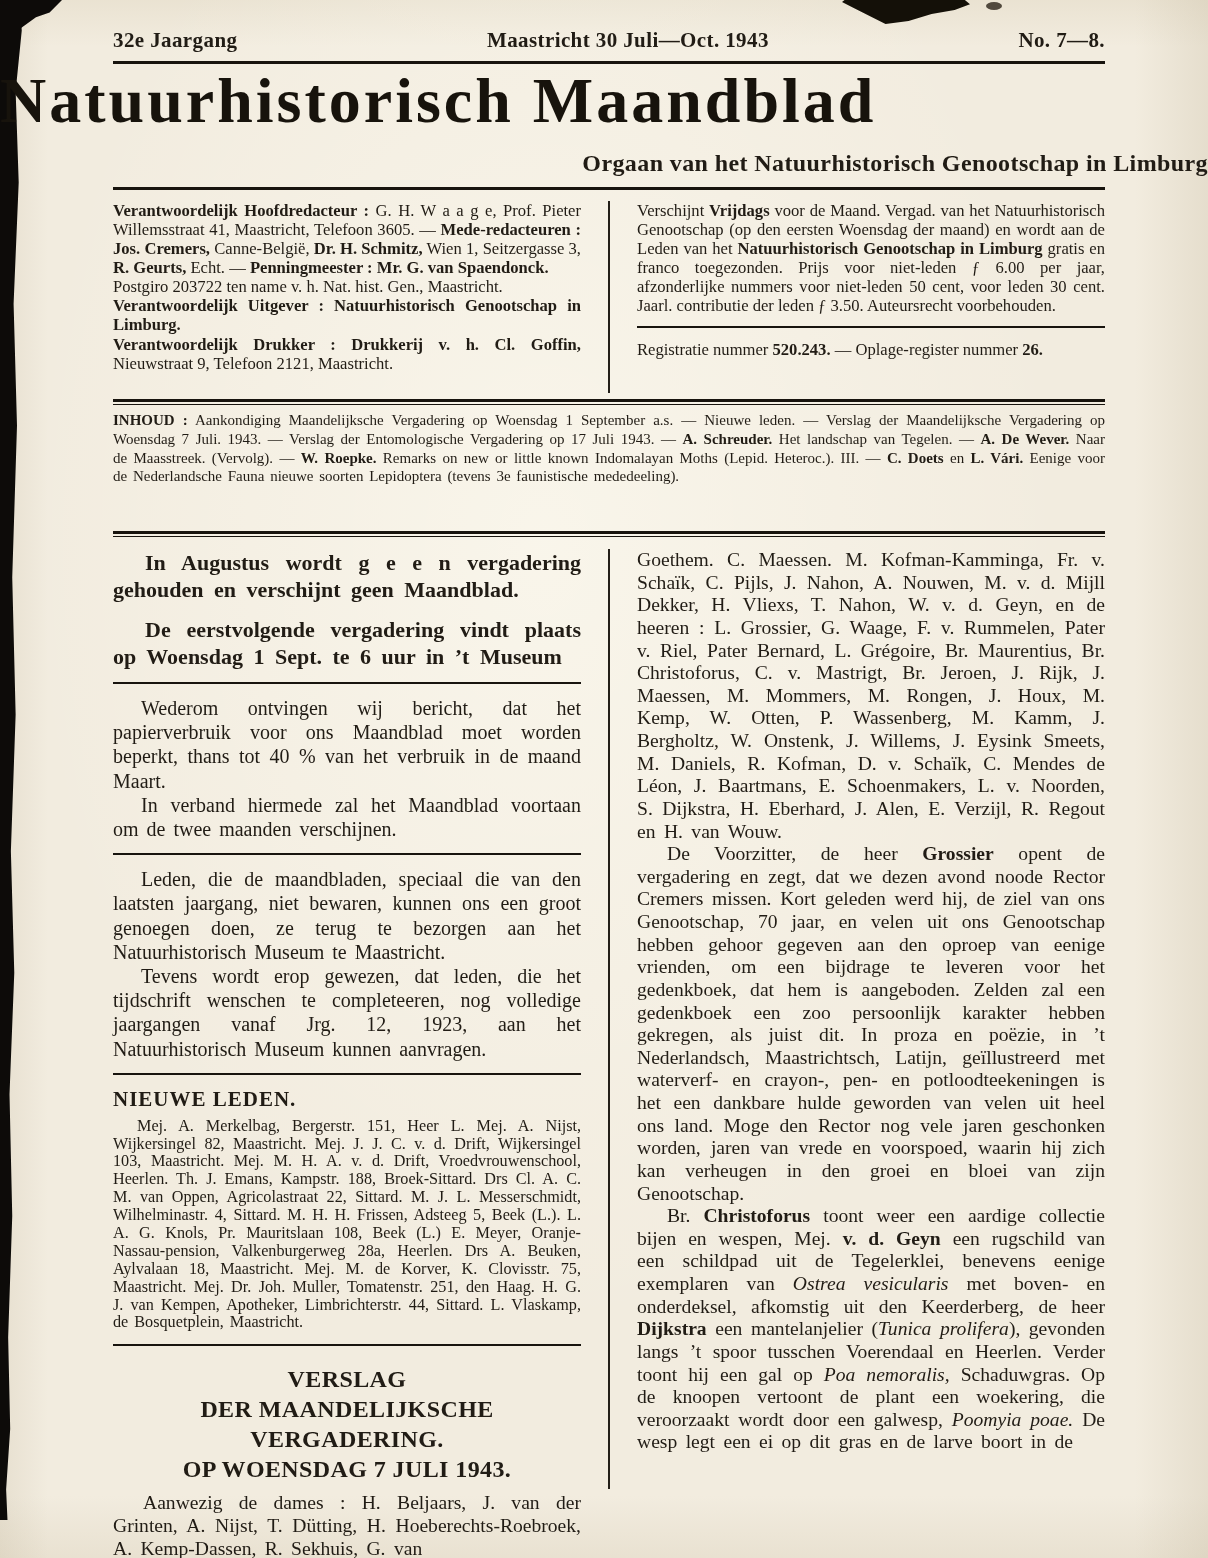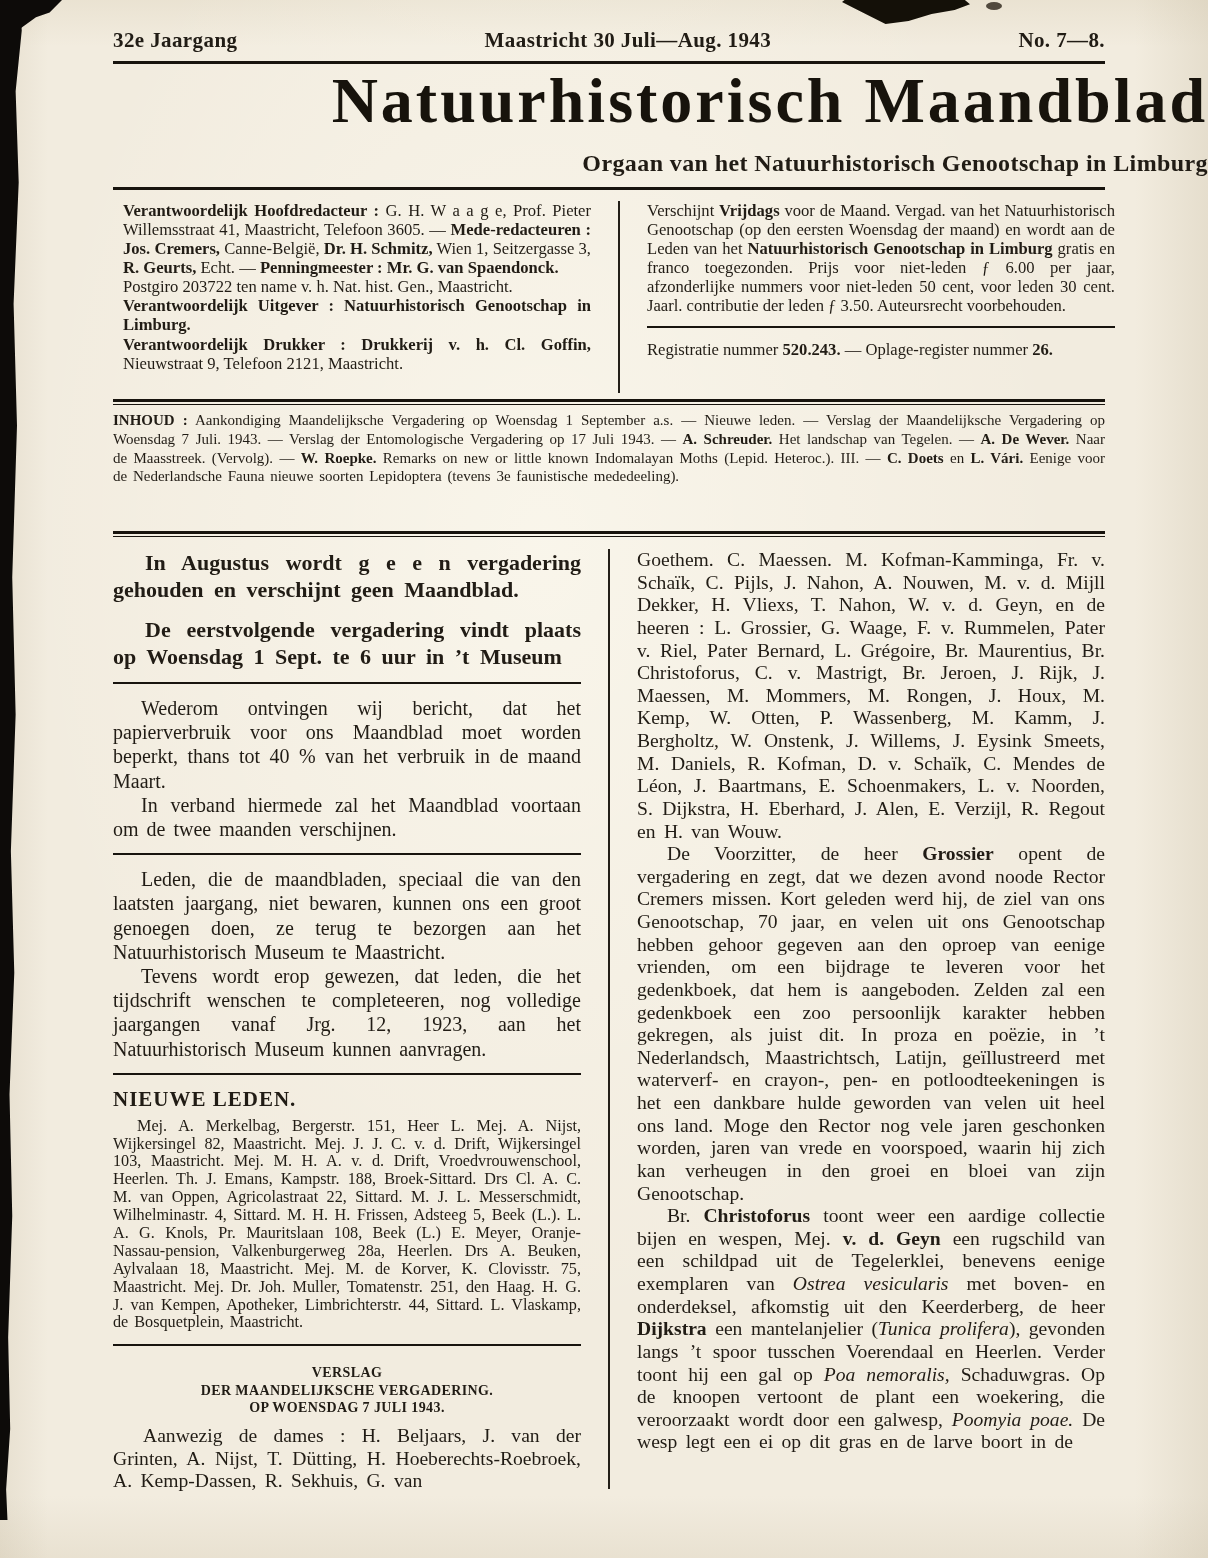--- a/index.html
+++ b/index.html
@@ -23,58 +23,58 @@
     clip-path:polygon(2% 0,96% 0,100% 18%,88% 42%,70% 58%,52% 88%,34% 100%,20% 62%,8% 30%,0 8%);}
   .scan-top-dot{left:986px;top:2px;width:16px;height:8px;background:#2a2218;border-radius:50%;opacity:.8;}
   
   .rule{border-top:3px solid #18140e;height:0;}
   .rule-heavy{height:2px;border-top:3px solid #18140e;border-bottom:1px solid #18140e;}
   .vdivider{width:2px;background:#231f18;margin:0 auto;}
   
   .header-row{top:28px;left:113px;width:992px;display:flex;justify-content:space-between;align-items:baseline;
     font-weight:bold;font-size:21px;letter-spacing:.4px;}
   .rule-a{top:61px;left:113px;width:992px;}
-  .title{top:64px;left:0;width:1208px;text-align:right;font-weight:bold;font-size:64px;letter-spacing:3px;
+  .title{top:64px;left:0;width:1208px;text-align:left;font-weight:bold;font-size:64px;letter-spacing:3px;
     font-family:"Liberation Serif",serif;color:#17130c;}
   .subtitle{top:150px;left:0;width:1208px;text-align:right;font-weight:bold;font-size:24px;letter-spacing:.4px;font-family:Liberation Serif, serif;}
   .rule-b{top:187px;left:113px;width:992px;}
   
-  .masthead{top:201px;left:123px;width:992px;display:grid;grid-template-columns:468px 56px 468px;}
+  .masthead{top:201px;left:113px;width:992px;display:grid;grid-template-columns:468px 56px 468px;}
   .mast-col{font-size:16.6px;line-height:1.15;text-align:justify;}
   .mast-col p{margin:0;}
   .mast-divider{height:192px;}
   .mast-rule{border-top:2px solid #18140e;margin:11px 0 12px;}
   .rule-h1{top:399px;left:113px;width:992px;}
   .inhoud{top:411px;left:113px;width:992px;font-size:15px;line-height:1.25;text-align:justify;word-spacing:2px;}
   .rule-h2{top:531px;left:113px;width:992px;}
   
   .columns{top:549px;left:113px;width:992px;display:grid;grid-template-columns:468px 56px 468px;}
   .col-divider{height:940px;}
   .col{text-align:justify;}
   .notice{font-weight:bold;font-size:22px;line-height:1.24;text-indent:32px;word-spacing:5px;margin:0;}
   .notice + .notice{margin-top:12px;}
   .colrule{border-top:2px solid #18140e;margin:12px 0;}
   .ital{font-size:20px;line-height:1.21;text-indent:28px;word-spacing:3px;margin:0;}
   .heading-c{font-weight:bold;font-size:21px;text-align:left;letter-spacing:1px;margin:2px 0 6px;}
   .small-list{font-size:16.2px;line-height:1.105;text-indent:24px;word-spacing:2px;margin:0;}
-  .verslag-head{font-weight:bold;font-size:14px;text-align:center;line-height:1.25;margin:18px 0 8px;letter-spacing:.4px;}
+  .verslag-head{font-weight:bold;font-size:24px;text-align:center;line-height:1.25;margin:18px 0 8px;letter-spacing:.4px;}
   .body-p{font-size:19.6px;line-height:1.155;word-spacing:3.5px;margin:0;}
   .indent{text-indent:30px;}
 </style>
 </head>
 <body>
 
 <div class="abs scan-edge"></div>
 <div class="abs scan-corner"></div>
 <div class="abs scan-top-blob"></div>
 <div class="abs scan-top-dot"></div>
 
 <div class="abs header-row">
   <span>32e Jaargang</span>
-  <span>Maastricht 30 Juli—Aug. 1943</span>
+  <span>Maastricht 30 Juli—Oct. 1943</span>
   <span>No. 7—8.</span>
 </div>
 <div class="abs rule rule-a"></div>
 
 <div class="abs title">Natuurhistorisch Maandblad</div>
 <div class="abs subtitle">Orgaan van het Natuurhistorisch Genootschap in Limburg</div>
 <div class="abs rule rule-b"></div>
 
 <div class="abs masthead">
   <div class="mast-col">

